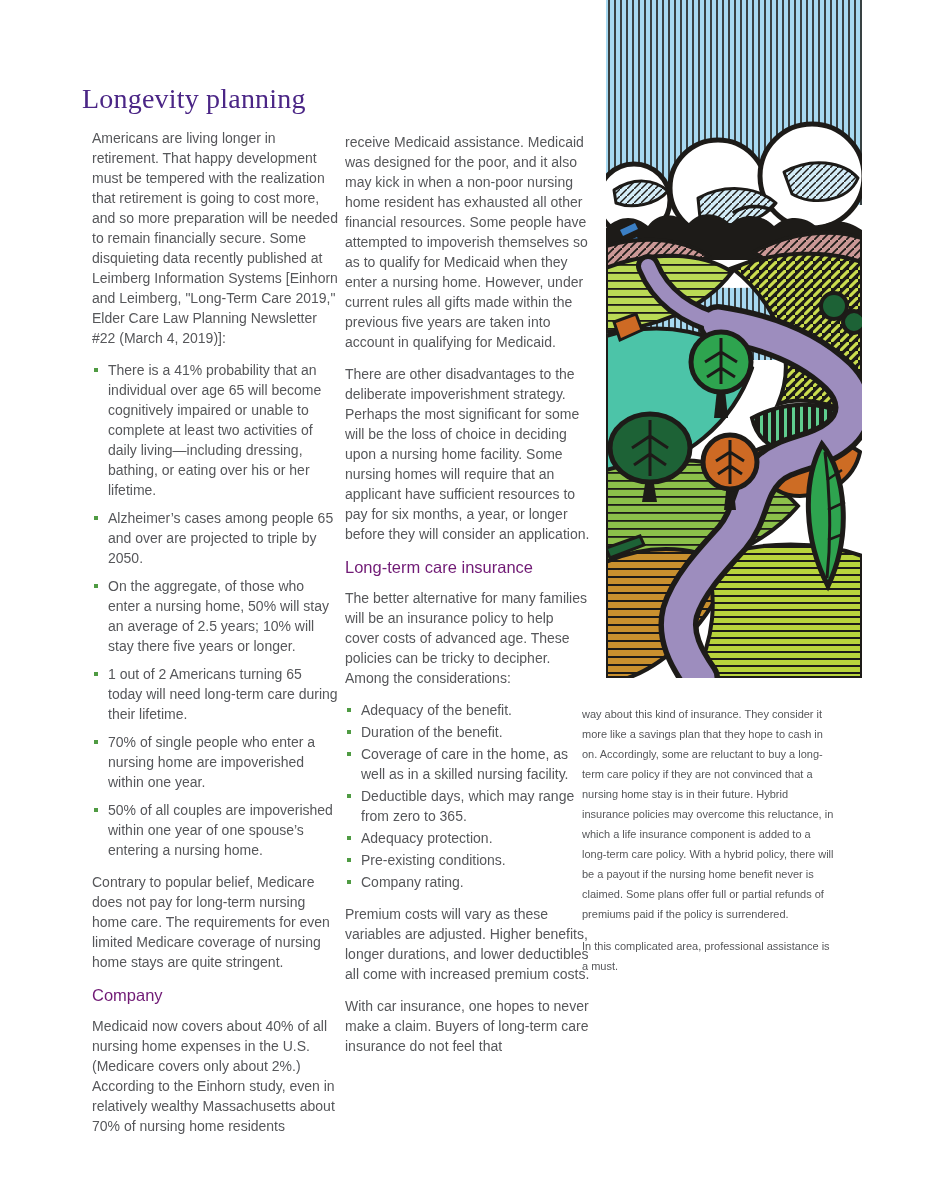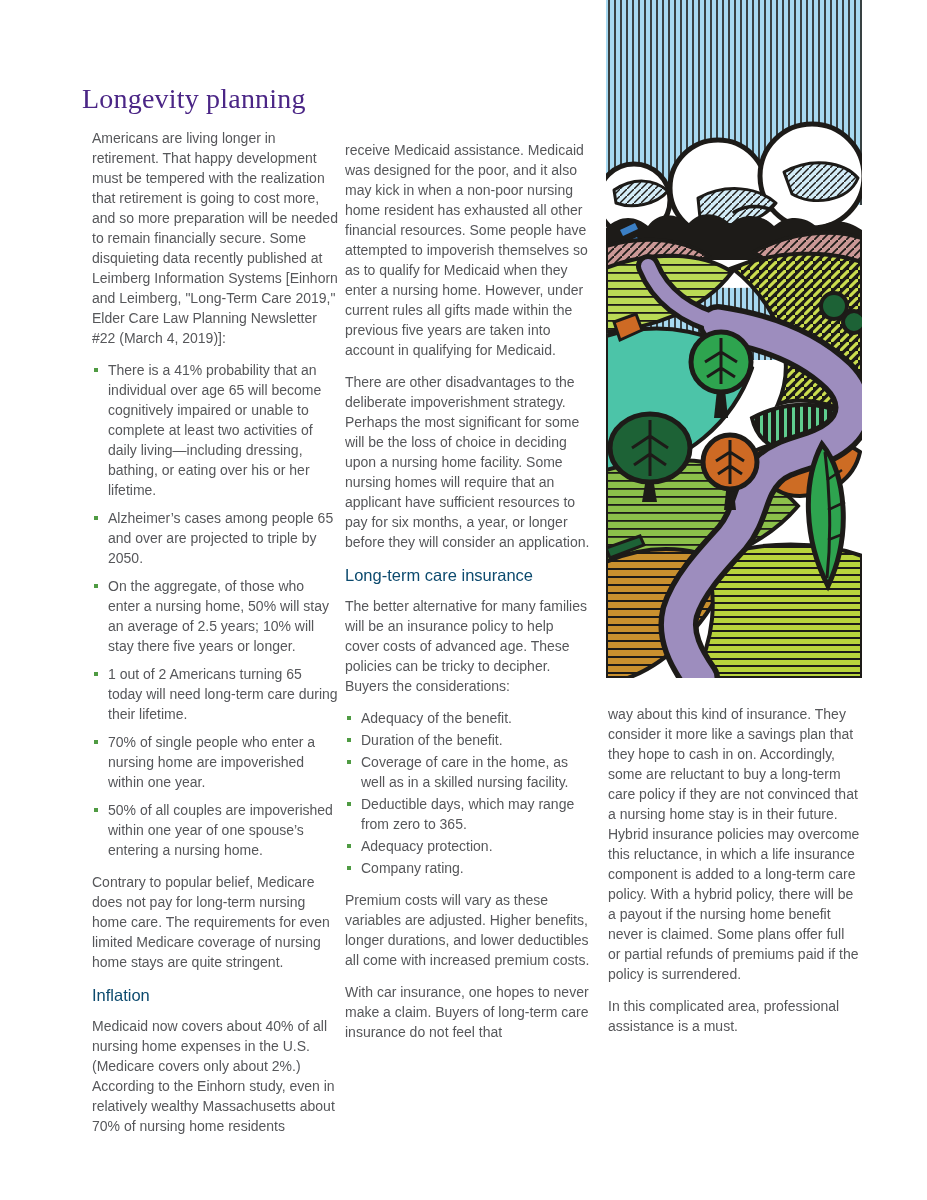--- a/index.html
+++ b/index.html
@@ -16,42 +16,42 @@
     font-family:"Liberation Serif", serif;
     font-weight:normal;
     font-size:28px;line-height:34px;
     color:#4b2686;margin:0;letter-spacing:.2px;
   }
   .col{
     position:absolute;
     font-size:14px;line-height:20px;color:#56575a;
   }
   .col-1{left:92px;top:128px;width:246px;}
-  .col-2{left:345px;top:140px;width:246px;}
+  .col-2{left:345px;top:132px;width:246px;}
   .col p{margin:0 0 12px 0;}
   h2.section-heading{
     font-size:16.5px;line-height:22px;font-weight:normal;
-    color:#0c4a6e;margin:8px 0 10px 0;
+    color:#701a75;margin:8px 0 10px 0;
   }
   ul.bullets{list-style:none;margin:0 0 12px 0;padding:0;}
   ul.bullets li{
     position:relative;padding-left:16px;margin:0 0 8px 0;
   }
   ul.bullets.tight li{margin-bottom:2px;}
   ul.bullets li::before{
     content:"";position:absolute;left:2px;top:8px;
     width:4px;height:4px;background:#4f9b43;
   }
   .illustration-wrap{
     position:absolute;left:606px;top:0;width:256px;height:678px;
   }
   .illustration-wrap svg{display:block;width:256px;height:678px;}
   .col-3-text{
-    position:absolute;left:608px;top:704px;width:252px;
-    font-size:14px;line-height:20px;color:#56575a;
+    position:absolute;left:582px;top:704px;width:252px;
+    font-size:11px;line-height:20px;color:#56575a;
   }
   .col-3-text p{margin:0 0 12px 0;}
 </style>
 </head>
 <body>
 
 <div class="page">
 
   <h1 class="page-title">Longevity planning</h1>
 
@@ -59,35 +59,36 @@
     <p>Americans are living longer in retirement. That happy development must be tempered with the realization that retirement is going to cost more, and so more preparation will be needed to remain financially secure. Some disquieting data recently published at Leimberg Information Systems [Einhorn and Leimberg, "Long-Term Care 2019," Elder Care Law Planning Newsletter #22 (March 4, 2019)]:</p>
     <ul class="bullets">
       <li>There is a 41% probability that an individual over age 65 will become cognitively impaired or unable to complete at least two activities of daily living—including dressing, bathing, or eating over his or her lifetime.</li>
       <li>Alzheimer’s cases among people 65 and over are projected to triple by 2050.</li>
       <li>On the aggregate, of those who enter a nursing home, 50% will stay an average of 2.5 years; 10% will stay there five years or longer.</li>
       <li>1 out of 2 Americans turning 65 today will need long-term care during their lifetime.</li>
       <li>70% of single people who enter a nursing home are impoverished within one year.</li>
       <li>50% of all couples are impoverished within one year of one spouse’s entering a nursing home.</li>
     </ul>
     <p>Contrary to popular belief, Medicare does not pay for long-term nursing home care. The requirements for even limited Medicare coverage of nursing home stays are quite stringent.</p>
-    <h2 class="section-heading">Inflation</h2>
+    <h2 class="section-heading">Company</h2>
     <p>Medicaid now covers about 40% of all nursing home expenses in the U.S. (Medicare covers only about 2%.) According to the Einhorn study, even in relatively wealthy Massachusetts about 70% of nursing home residents</p>
   </div>
 
   <div class="col col-2">
     <p>receive Medicaid assistance. Medicaid was designed for the poor, and it also may kick in when a non-poor nursing home resident has exhausted all other financial resources. Some people have attempted to impoverish themselves so as to qualify for Medicaid when they enter a nursing home. However, under current rules all gifts made within the previous five years are taken into account in qualifying for Medicaid.</p>
     <p>There are other disadvantages to the deliberate impoverishment strategy. Perhaps the most significant for some will be the loss of choice in deciding upon a nursing home facility. Some nursing homes will require that an applicant have sufficient resources to pay for six months, a year, or longer before they will consider an application.</p>
     <h2 class="section-heading">Long-term care insurance</h2>
-    <p>The better alternative for many families will be an insurance policy to help cover costs of advanced age. These policies can be tricky to decipher. Buyers the considerations:</p>
+    <p>The better alternative for many families will be an insurance policy to help cover costs of advanced age. These policies can be tricky to decipher. Among the considerations:</p>
     <ul class="bullets tight">
       <li>Adequacy of the benefit.</li>
       <li>Duration of the benefit.</li>
       <li>Coverage of care in the home, as well as in a skilled nursing facility.</li>
       <li>Deductible days, which may range from zero to 365.</li>
       <li>Adequacy protection.</li>
+      <li>Pre-existing conditions.</li>
       <li>Company rating.</li>
     </ul>
     <p>Premium costs will vary as these variables are adjusted. Higher benefits, longer durations, and lower deductibles all come with increased premium costs.</p>
     <p>With car insurance, one hopes to never make a claim. Buyers of long-term care insurance do not feel that</p>
   </div>
 
   <div class="illustration-wrap">
     <svg viewBox="0 0 256 678" xmlns="http://www.w3.org/2000/svg">
       <defs>
         <pattern id="pVert" width="6" height="10" patternUnits="userSpaceOnUse">

